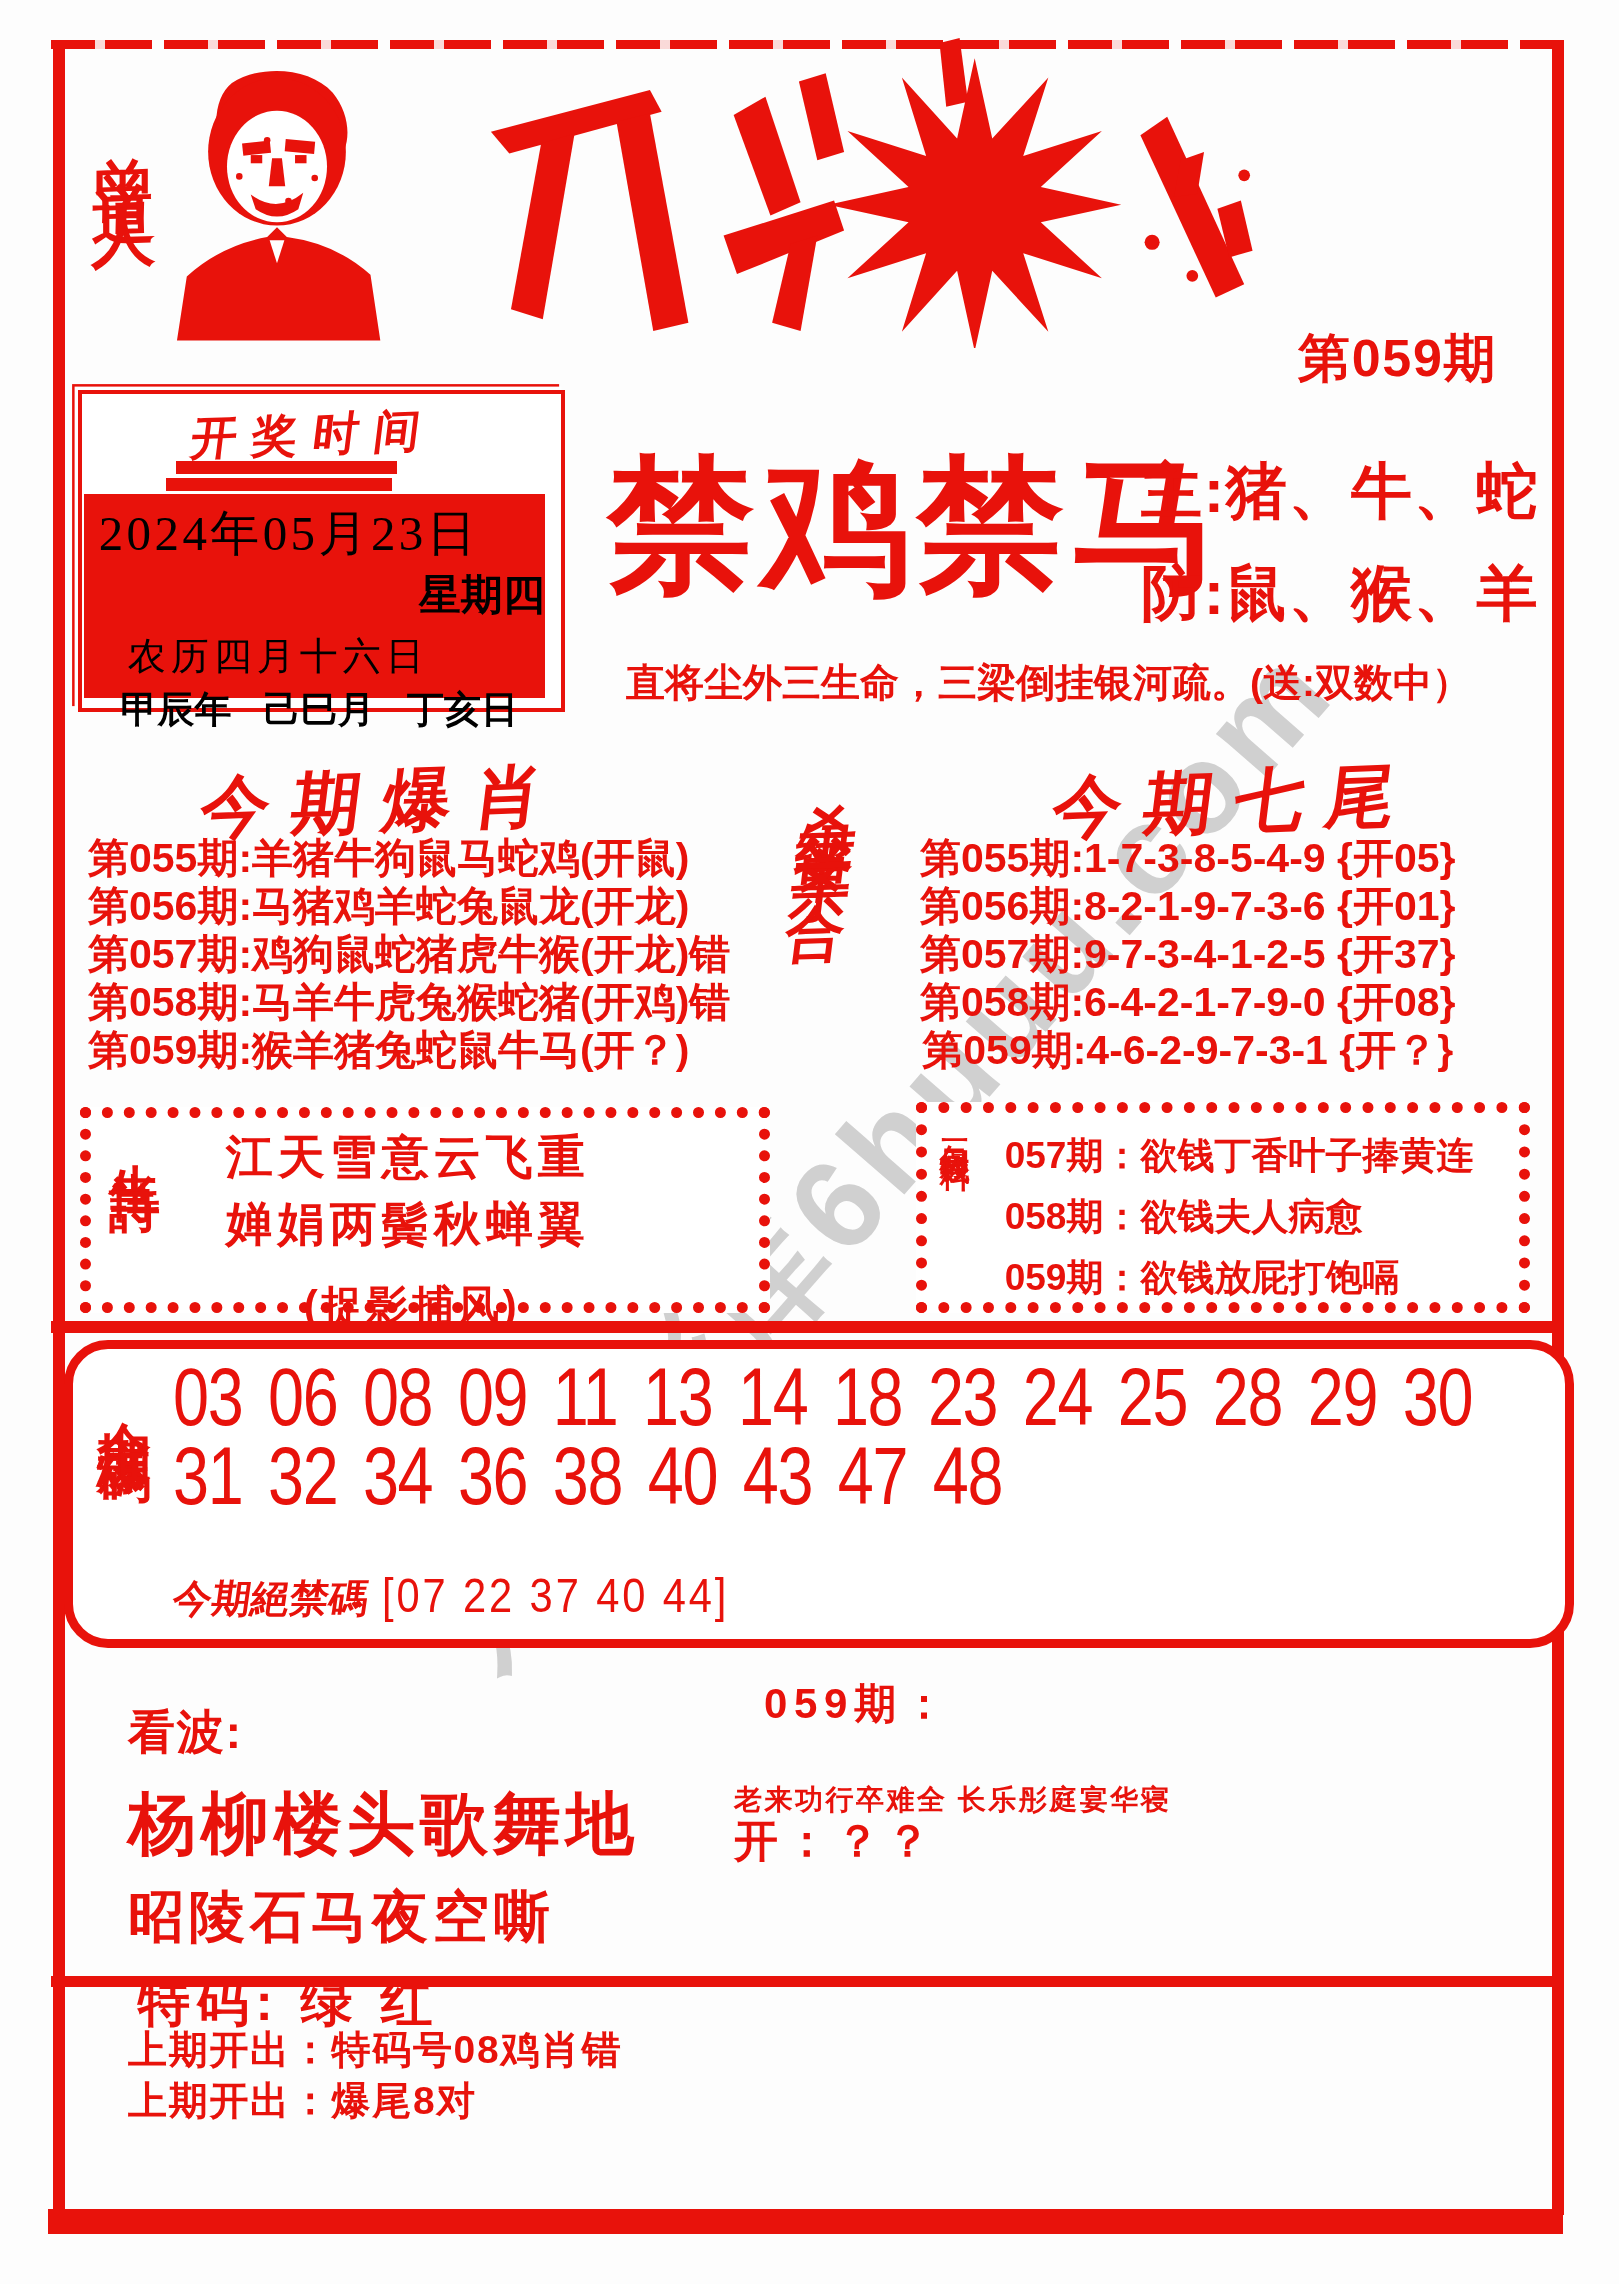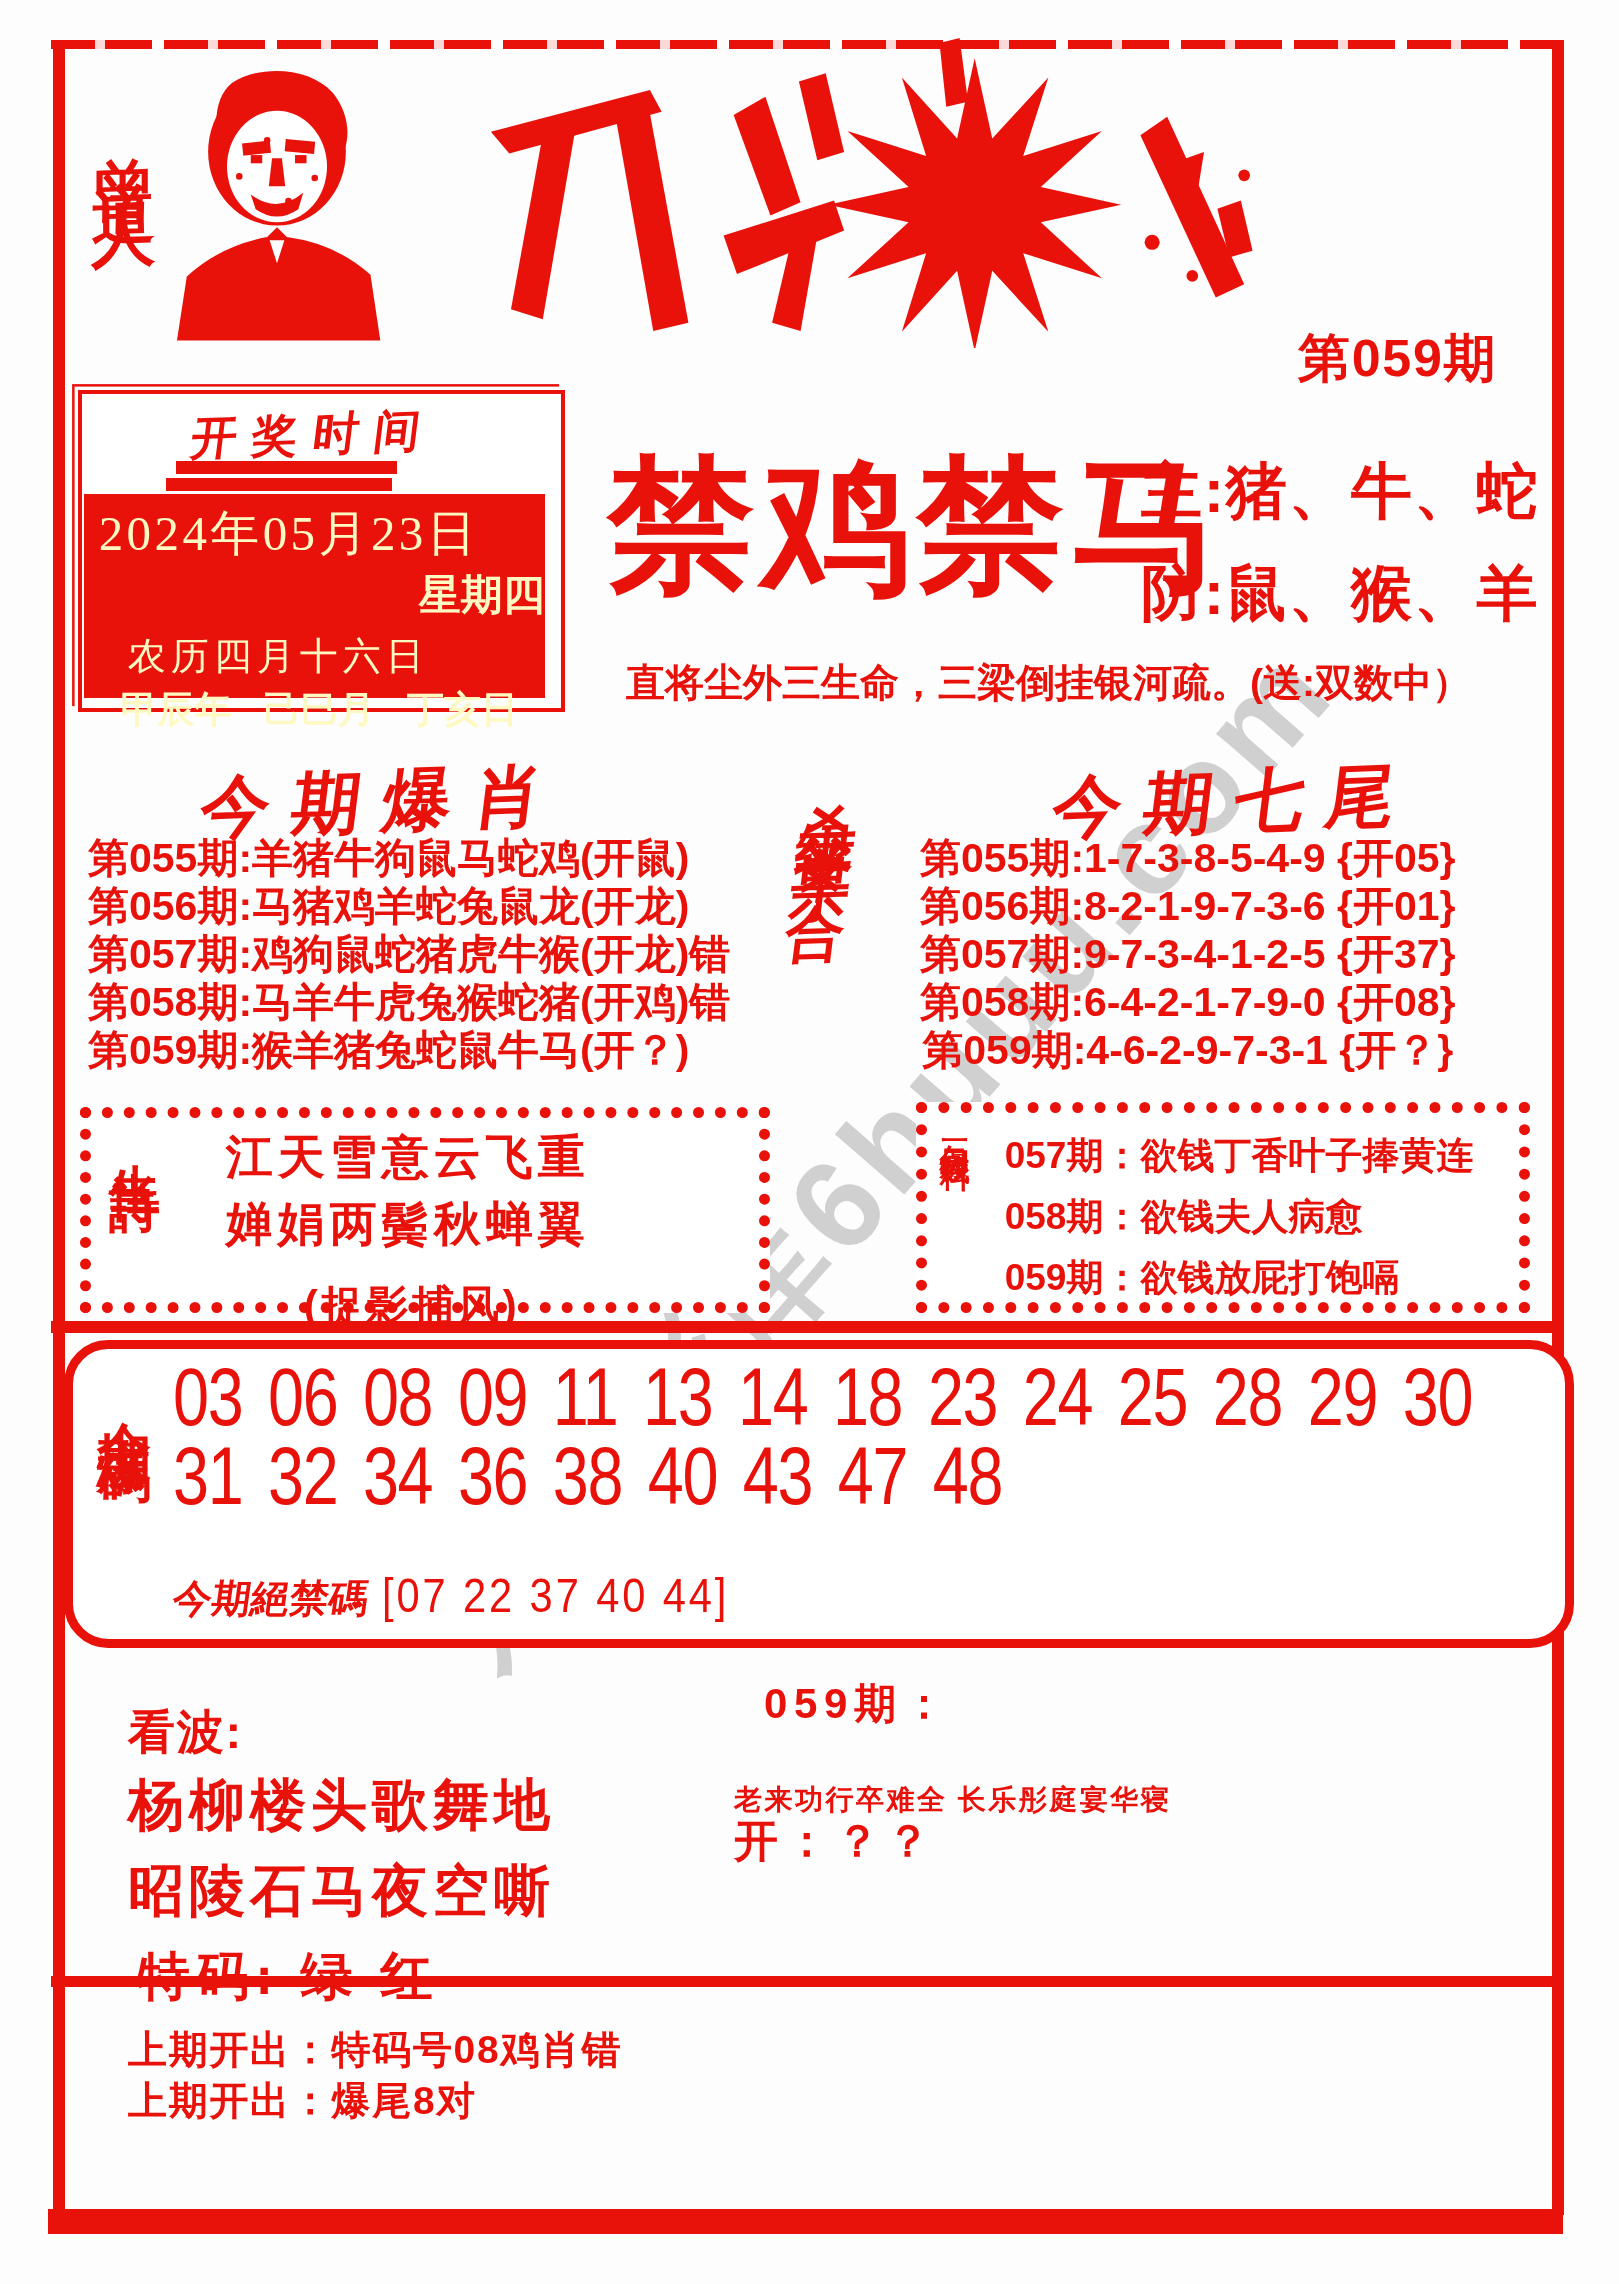--- a/index.html
+++ b/index.html
@@ -16,21 +16,21 @@
   
   .v-text{writing-mode:vertical-rl;text-orientation:upright;}
   
   .brush{font-weight:900;transform:skew(-7deg,-2deg);}
   .heavy{font-weight:900;}
   
   .timebox{left:78px;top:390px;width:479px;height:314px;border:4.2px solid #e8120b;background:#fff;
            box-shadow:-3.4px -3.4px 0 0 #fff,-5.9px -5.9px 0 0 #e8120b;}
   .tb-title{position:absolute;left:0;right:17px;top:10px;text-align:center;font-size:46px;letter-spacing:15px;}
   .tb-bar{position:absolute;background:#e8120b;height:12.7px;}
-  .tb-red{position:absolute;left:1.7px;top:100px;width:461px;height:204px;background:#e8120b;color:#fef9c3;}
+  .tb-red{position:absolute;left:1.7px;top:100px;width:461px;height:204px;background:#e8120b;color:#000000;}
   .tb-date{font-family:"Liberation Serif",serif;font-size:49px;padding:6.7px 0 0 15px;letter-spacing:3.4px;}
   .tb-week{font-family:"Liberation Serif",serif;font-size:42px;text-align:right;margin-top:0px;font-weight:700;}
   .tb-lunar{font-family:"Liberation Serif",serif;font-size:38px;padding-left:44px;margin-top:8.4px;letter-spacing:5px;}
   .tb-ganzhi{font-size:37px;font-weight:700;padding-left:10px;margin-top:3.4px;word-spacing:22px;text-align:center;}
   
   .tiplist div{font-size:41px;font-weight:900;line-height:48px;white-space:nowrap;}
   
   .chainbox{border:11.8px dotted #e8120b;background:#fff;}
   
   .numbox{left:64px;top:1340px;width:1492px;height:290px;border:9.3px solid #e8120b;border-radius:44px;background:#fff;}
@@ -193,21 +193,21 @@
         <span>48</span>
       </div>
     <div class="forb" style="left:100px;top:218px;">
       <span class="lab">今期絕禁碼</span>
       <span class="nums">[07 22 37 40 44]</span>
     </div>
   </div>
 
   <div class="abs" style="left:128px;top:1701px;">
     <div class="heavy" style="font-size:47px;letter-spacing:1.7px;">看波:</div>
-    <div class="heavy" style="font-size:56px;letter-spacing:5px;margin-top:4px;">杨柳楼头歌舞地</div>
+    <div class="heavy" style="font-size:68px;letter-spacing:5px;margin-top:15px;">杨柳楼头歌舞地</div>
     <div class="heavy" style="font-size:56px;letter-spacing:5px;margin-top:10px;">昭陵石马夜空嘶</div>
     <div class="heavy" style="font-size:52px;letter-spacing:6.7px;margin-top:11.8px;padding-left:10px;">特码: 绿  红</div>
   </div>
 
   <div class="abs" style="left:764px;top:1676px;font-size:42px;font-weight:700;letter-spacing:6.7px;">059期：</div>
   <div class="abs" style="left:734px;top:1757px;font-size:28px;font-weight:700;letter-spacing:2.5px;white-space:nowrap;margin-top:24px;">老来功行卒难全  长乐彤庭宴华寝</div>
   <div class="abs" style="left:734px;top:1812px;font-size:44px;font-weight:700;letter-spacing:6.7px;">开：？？</div>
 
   <div class="abs hline" style="left:51px;top:1976px;width:1510px;height:11px;"></div>
 

